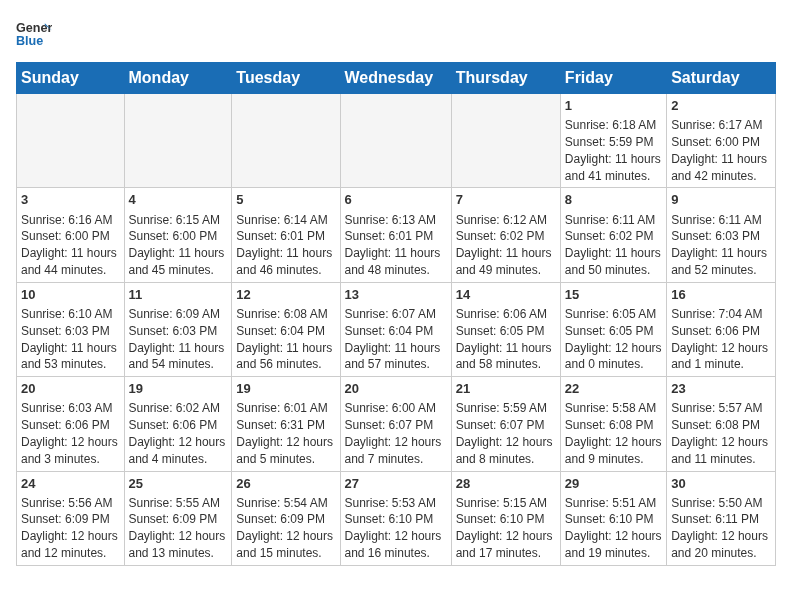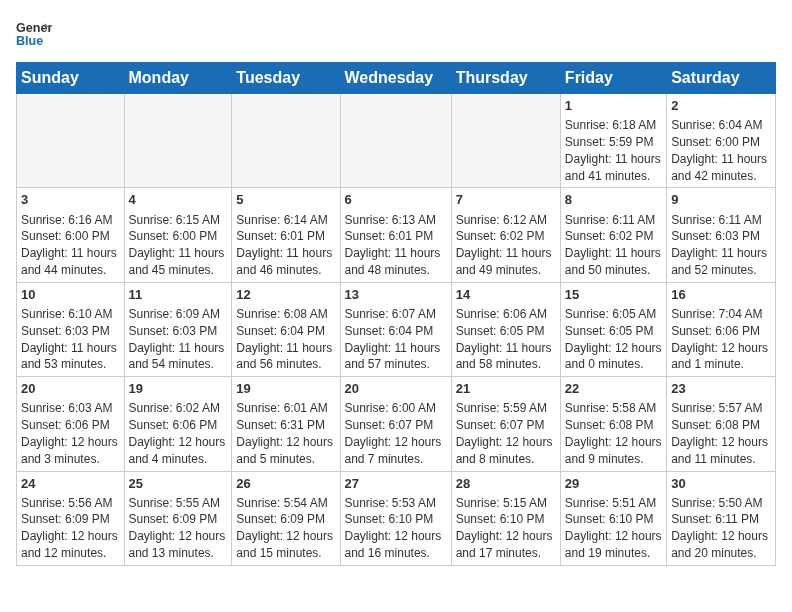--- a/index.html
+++ b/index.html
@@ -117,21 +117,21 @@
         <td class="empty"></td>
         <td class="empty"></td>
         <td>
           <span class="day-number">1</span>
           <div class="day-info">Sunrise: 6:18 AM
 Sunset: 5:59 PM
 Daylight: 11 hours and 41 minutes.</div>
         </td>
         <td>
           <span class="day-number">2</span>
-          <div class="day-info">Sunrise: 6:04 AM
+          <div class="day-info">Sunrise: 6:17 AM
 Sunset: 6:00 PM
 Daylight: 11 hours and 42 minutes.</div>
         </td>
       </tr>
       <tr>
         <td>
           <span class="day-number">3</span>
           <div class="day-info">Sunrise: 6:16 AM
 Sunset: 6:00 PM
 Daylight: 11 hours and 44 minutes.</div>

